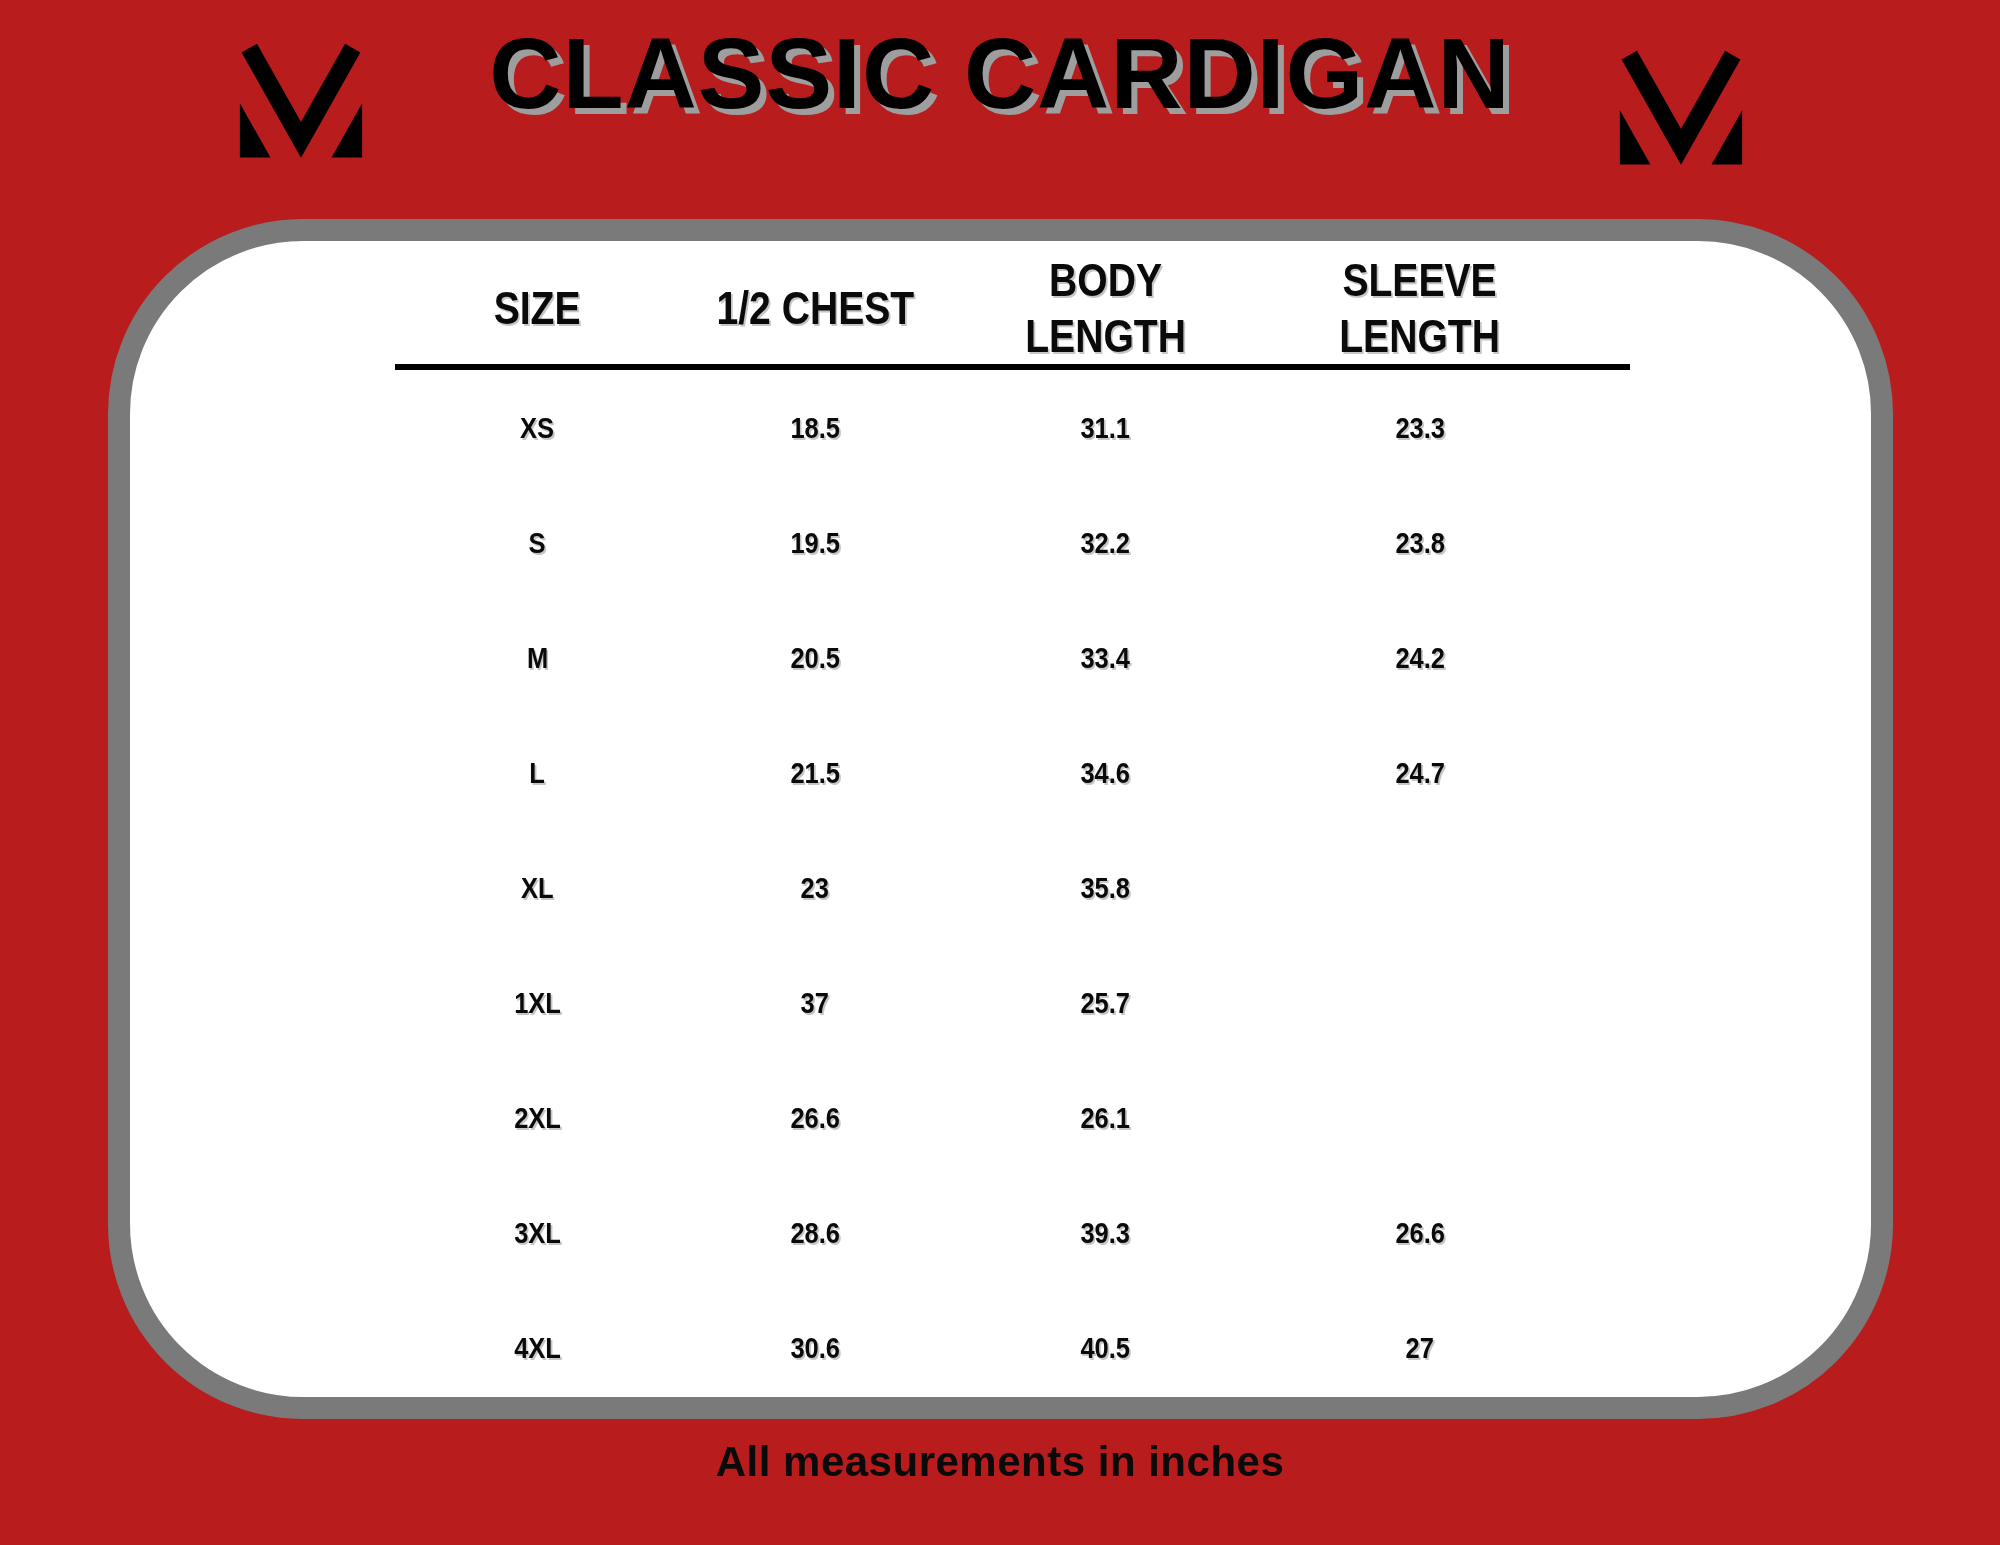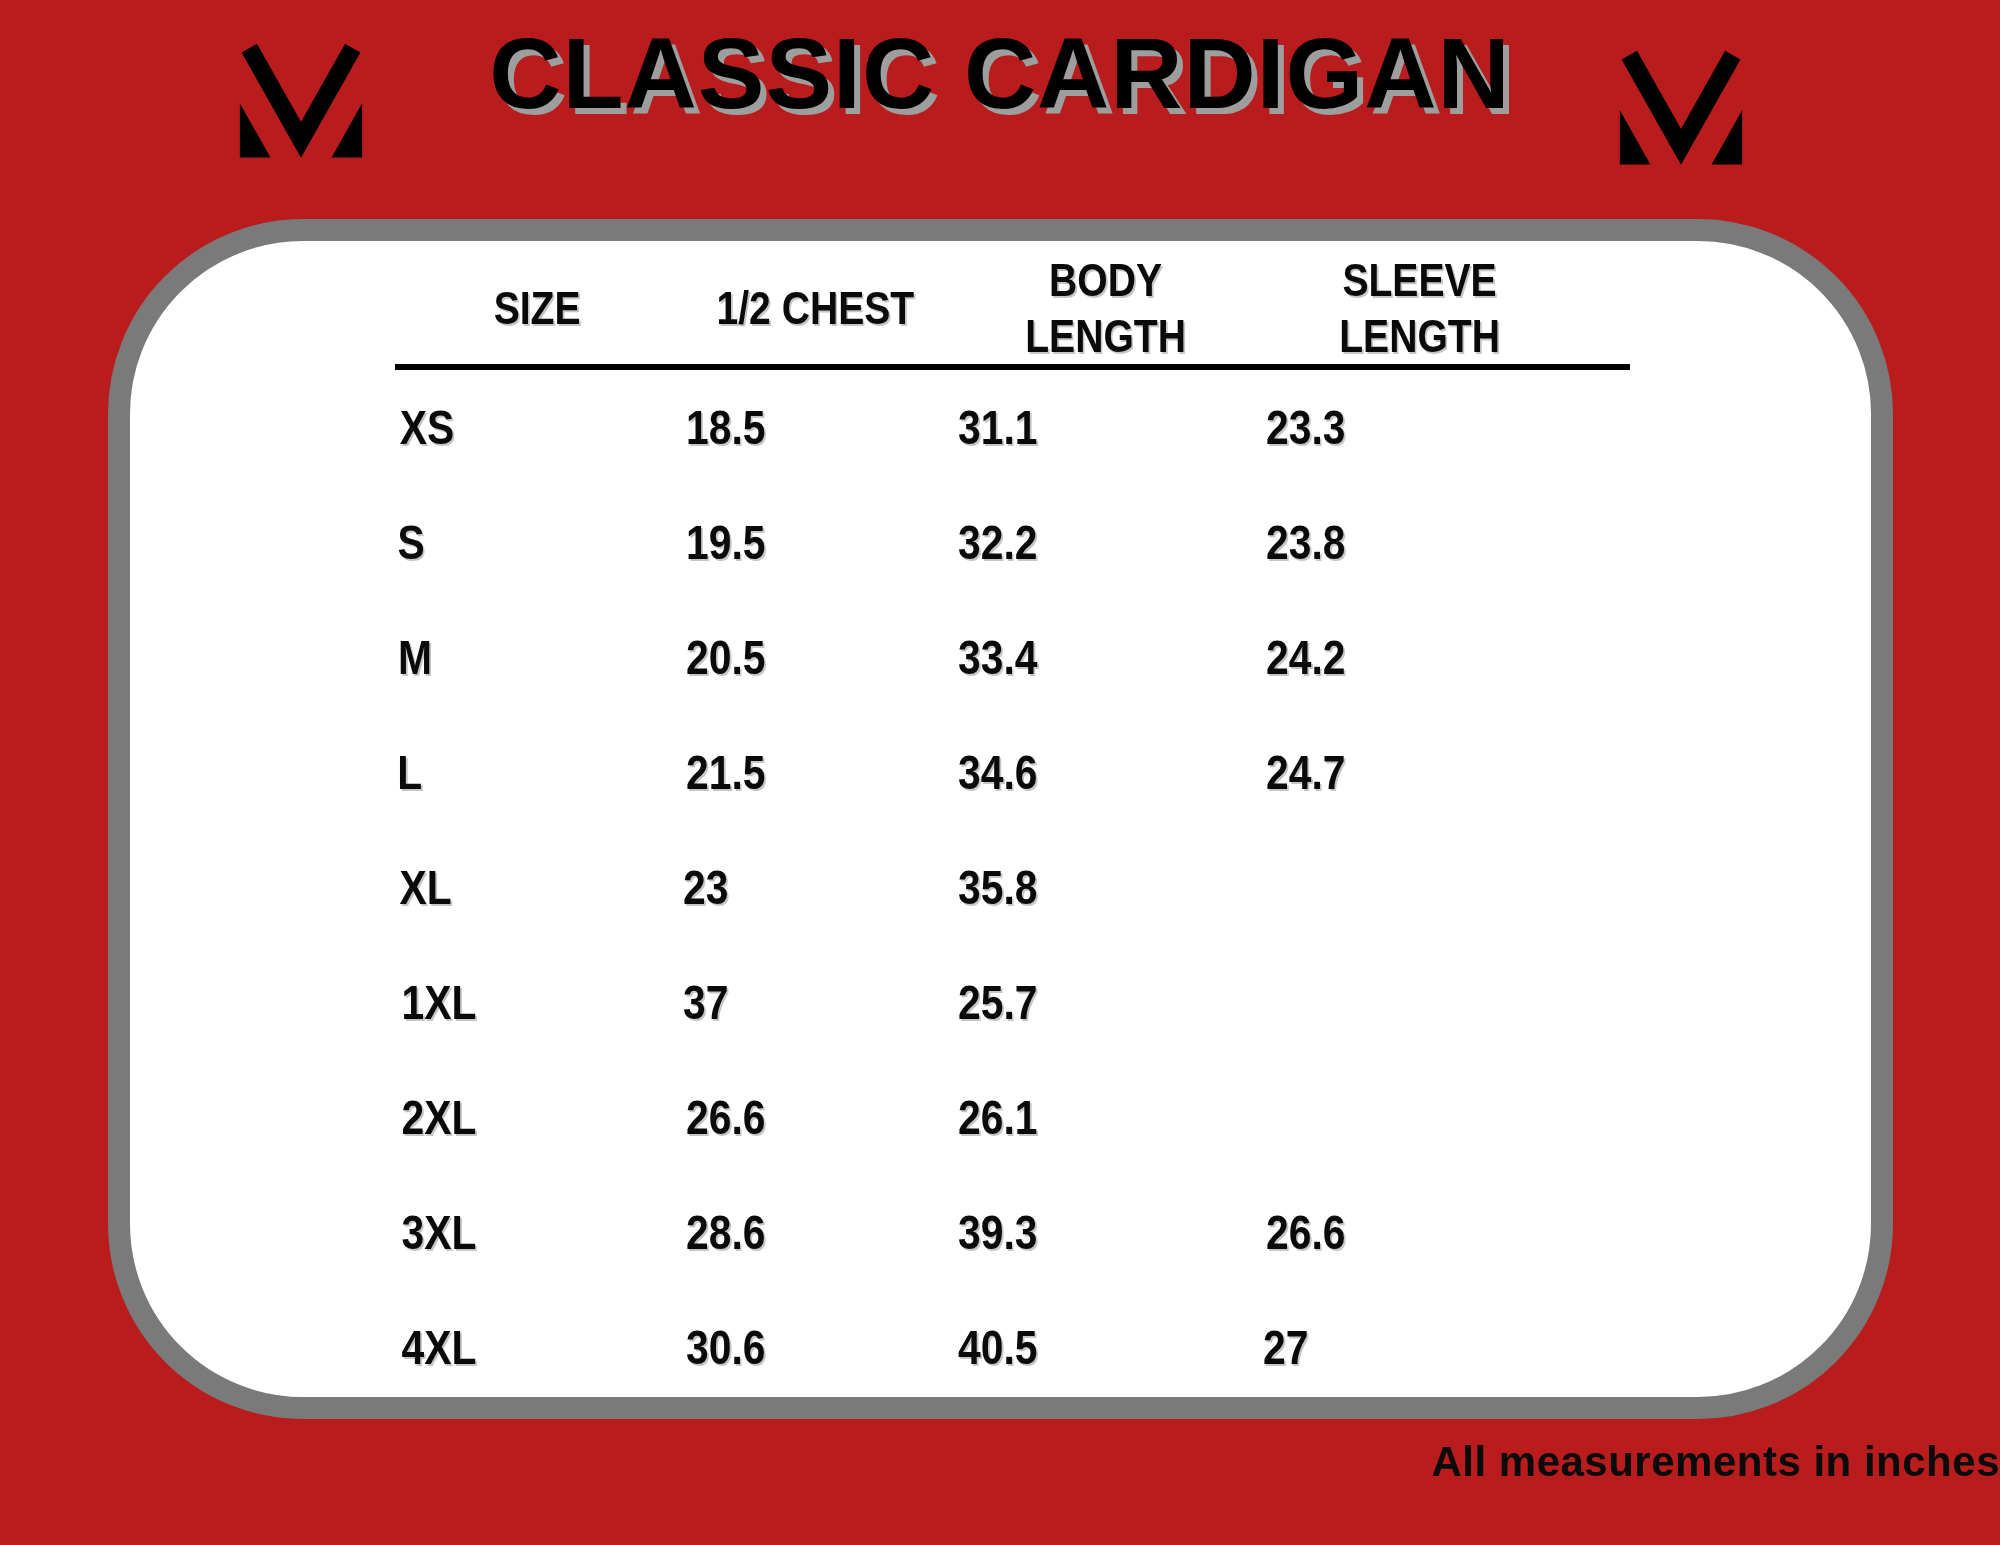--- a/index.html
+++ b/index.html
@@ -34,30 +34,30 @@
     align-items:center;
   }
   .thead { min-height:112px; }
   .th {
     text-align:center; font-size:46px; font-weight:700; line-height:1.22;
     text-shadow:2px 2px 0 #c6c6c6;
   }
   .header-rule { height:6px; background:#000; width:100%; }
   .row { height:115px; }
   .td {
-    text-align:left; font-size:48px; font-weight:700;
+    text-align:center; font-size:30px; font-weight:700;
     text-shadow:2px 2px 0 #c6c6c6;
   }
   .cond { display:inline-block; transform:scaleX(0.85); white-space:nowrap; }
   .cond-wrap { display:inline-block; transform:scaleX(0.85); }
 
   
   .footer-note {
     position:absolute; left:0; right:0; top:1438px;
-    text-align:right; font-size:42px; font-weight:600; letter-spacing:0.5px;
+    text-align:center; font-size:42px; font-weight:600; letter-spacing:0.5px;
     color:#0a0a0a;
   }
 </style>
 </head>
 <body>
 
 <div class="page">
 
   <div class="logo logo-left">
     <svg viewBox="0 0 114 100" aria-hidden="true">

